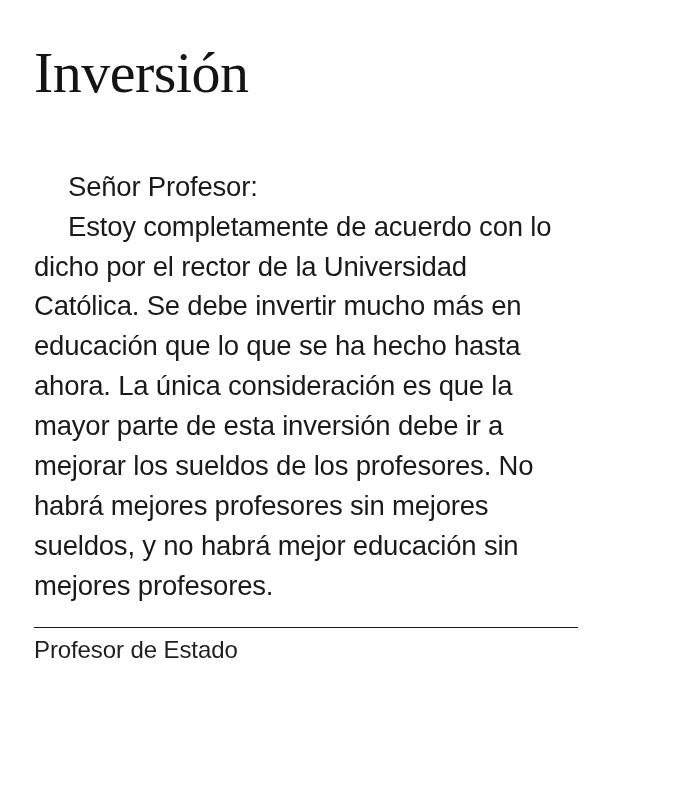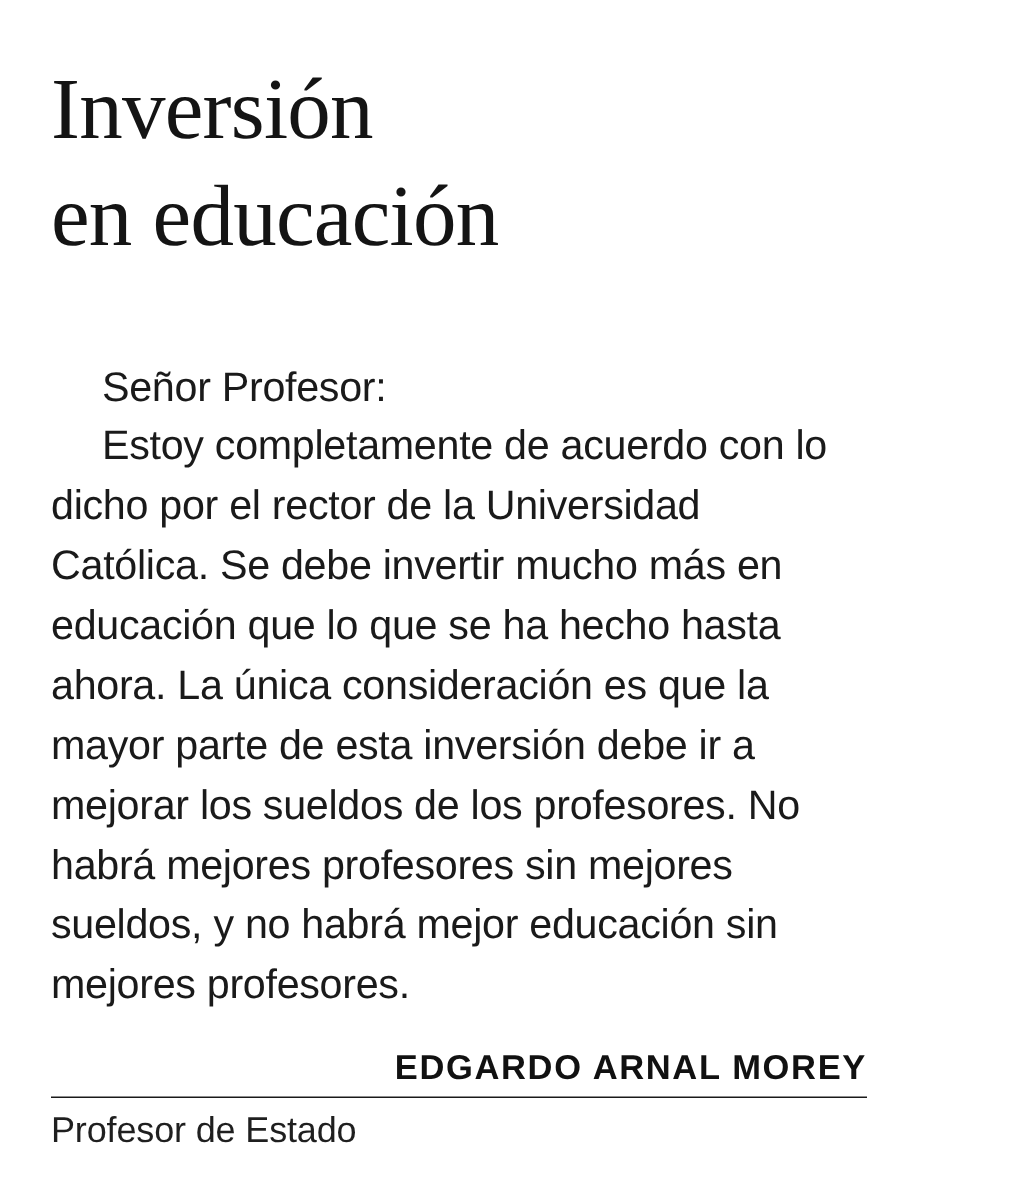--- a/index.html
+++ b/index.html
@@ -82,27 +82,25 @@
     letter-spacing: -0.1px;
   }
 </style>
 </head>
 <body>
 
 <div class="page">
 
   <h1 class="headline">
     <span class="line">Inversión</span>
-    <span class="line">en educación</span>
   </h1>
 
   <div class="body-block">
     <p class="salutation">Señor Profesor:</p>
     <p>Estoy completamente de acuerdo con lo dicho por el rector de la Universidad Católica. Se debe invertir mucho más en educación que lo que se ha hecho hasta ahora. La única consideración es que la mayor parte de esta inversión debe ir a mejorar los sueldos de los profesores. No habrá mejores profesores sin mejores sueldos, y no habrá mejor educación sin mejores profesores.</p>
   </div>
 
   <div class="signature-block">
-    <div class="sig-name">EDGARDO ARNAL MOREY</div>
     <hr class="sig-rule">
     <div class="sig-role">Profesor de Estado</div>
   </div>
 
 </div>
 
 </body></html>

